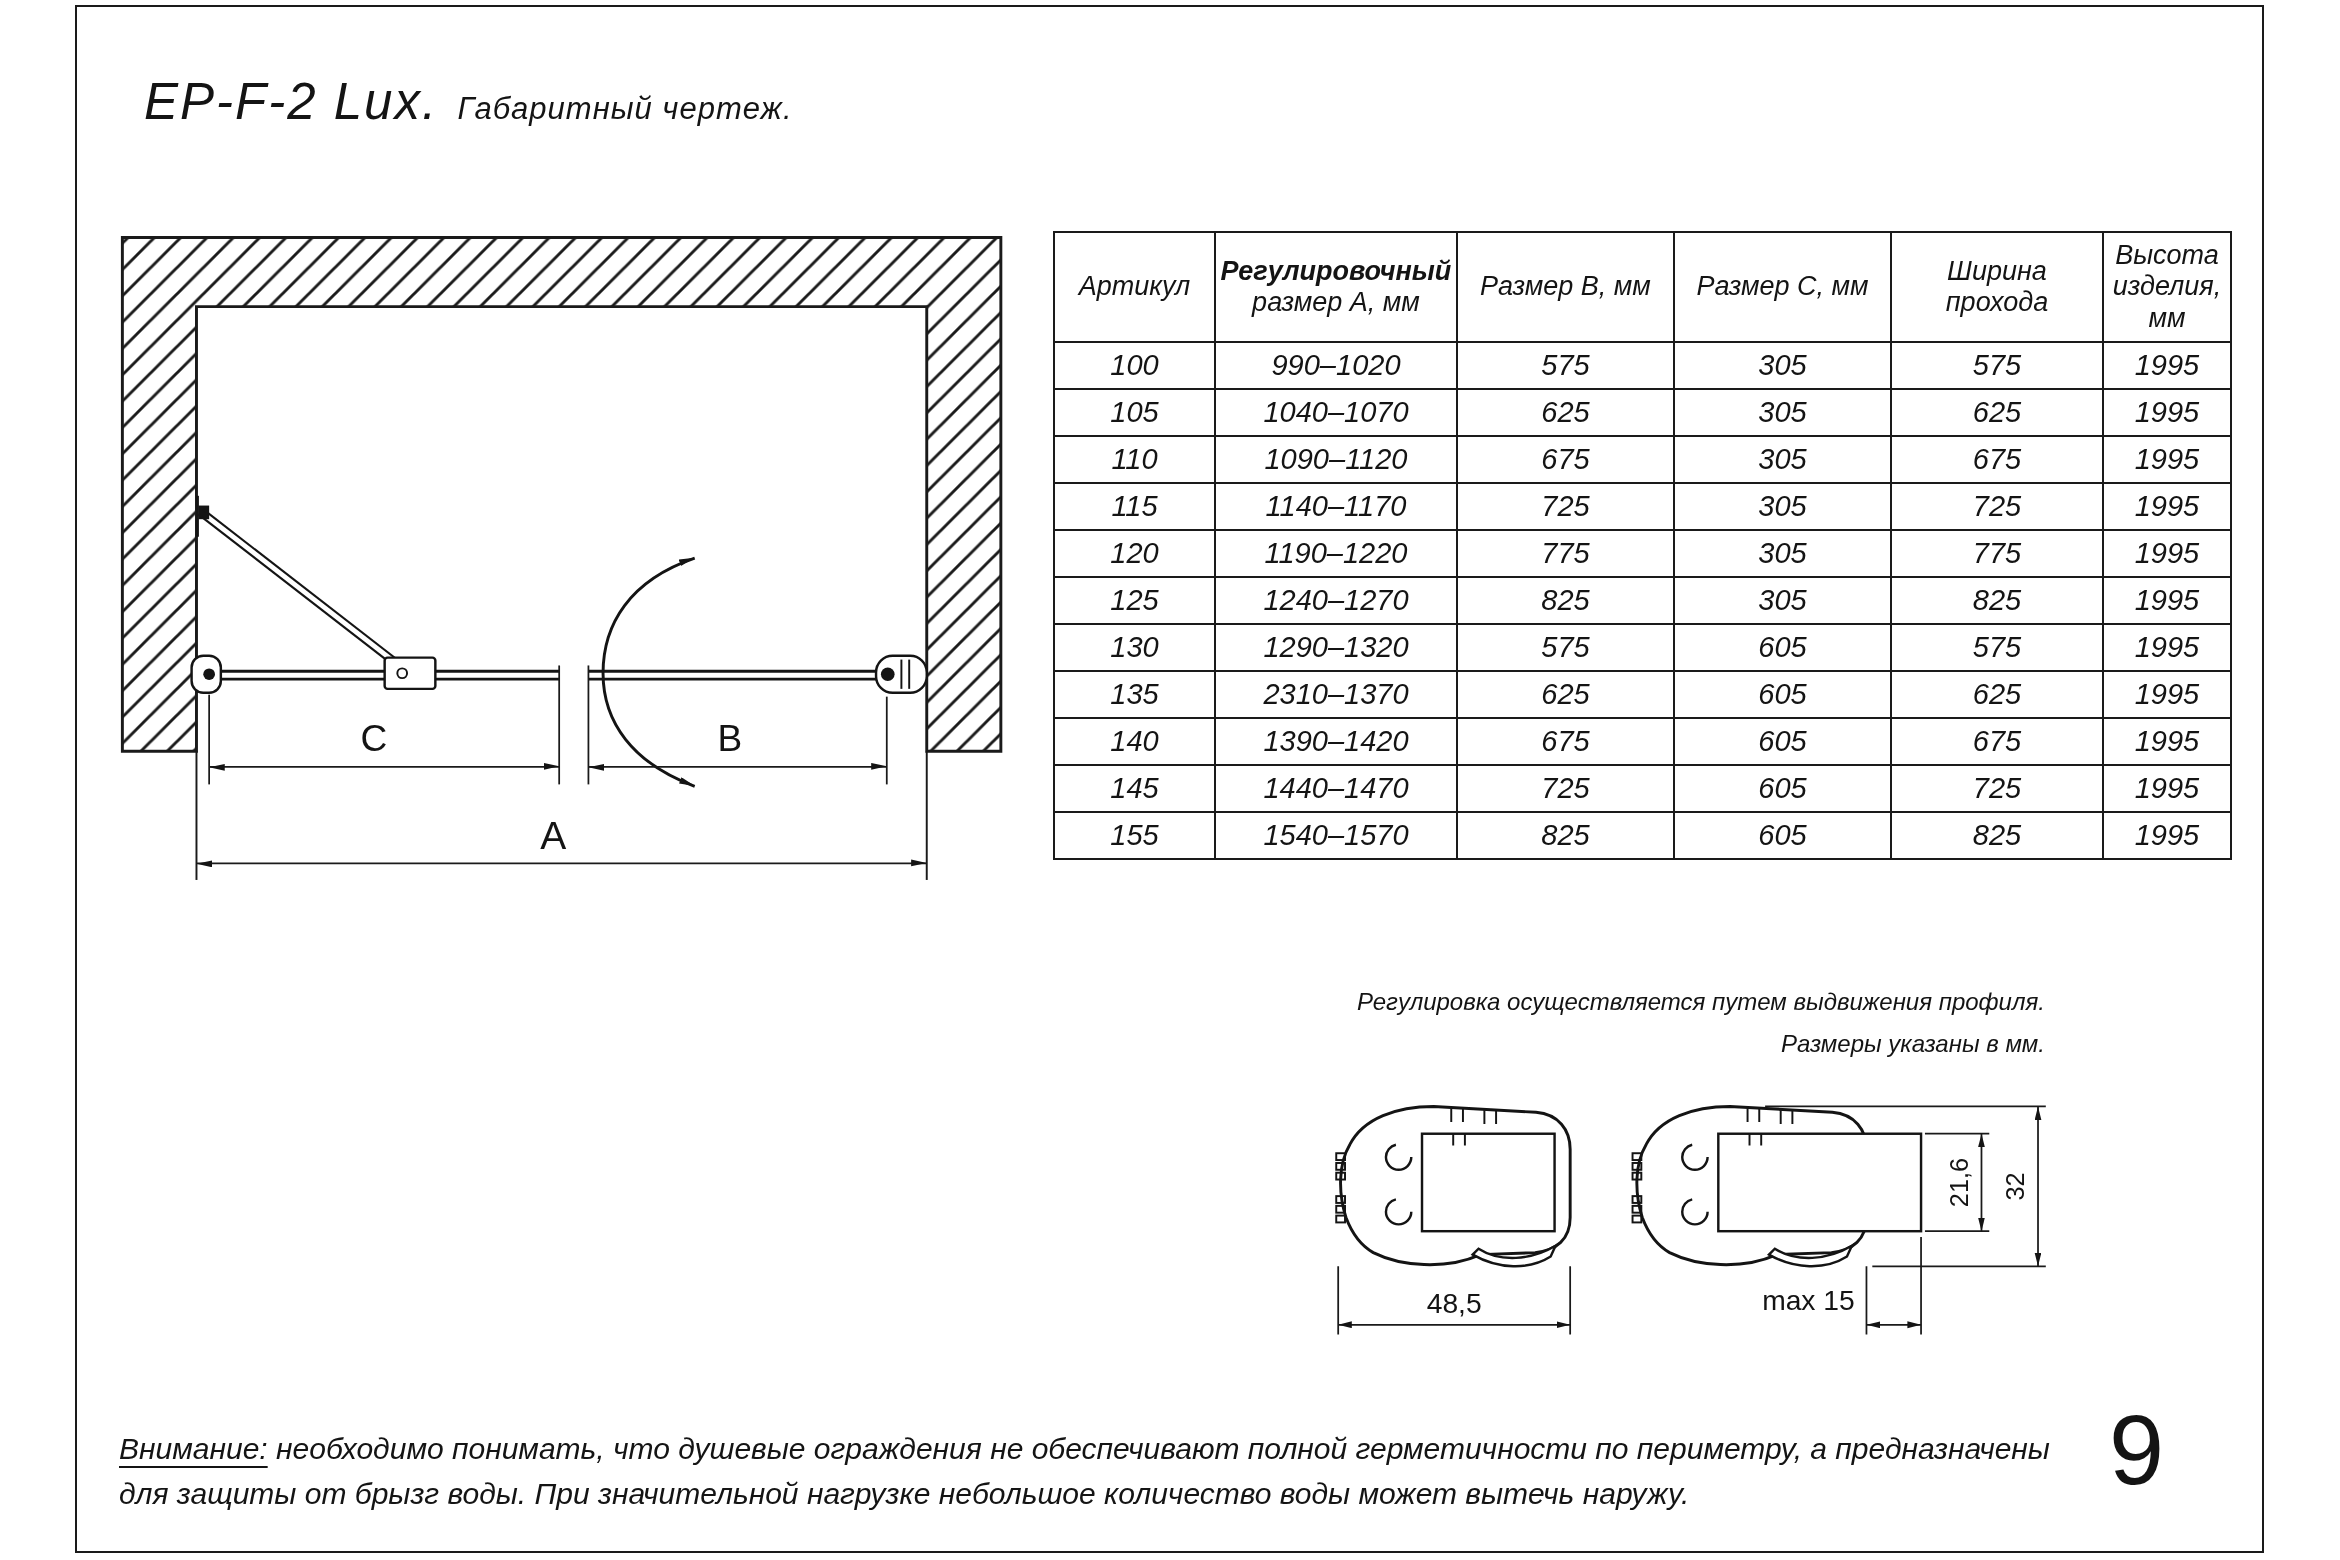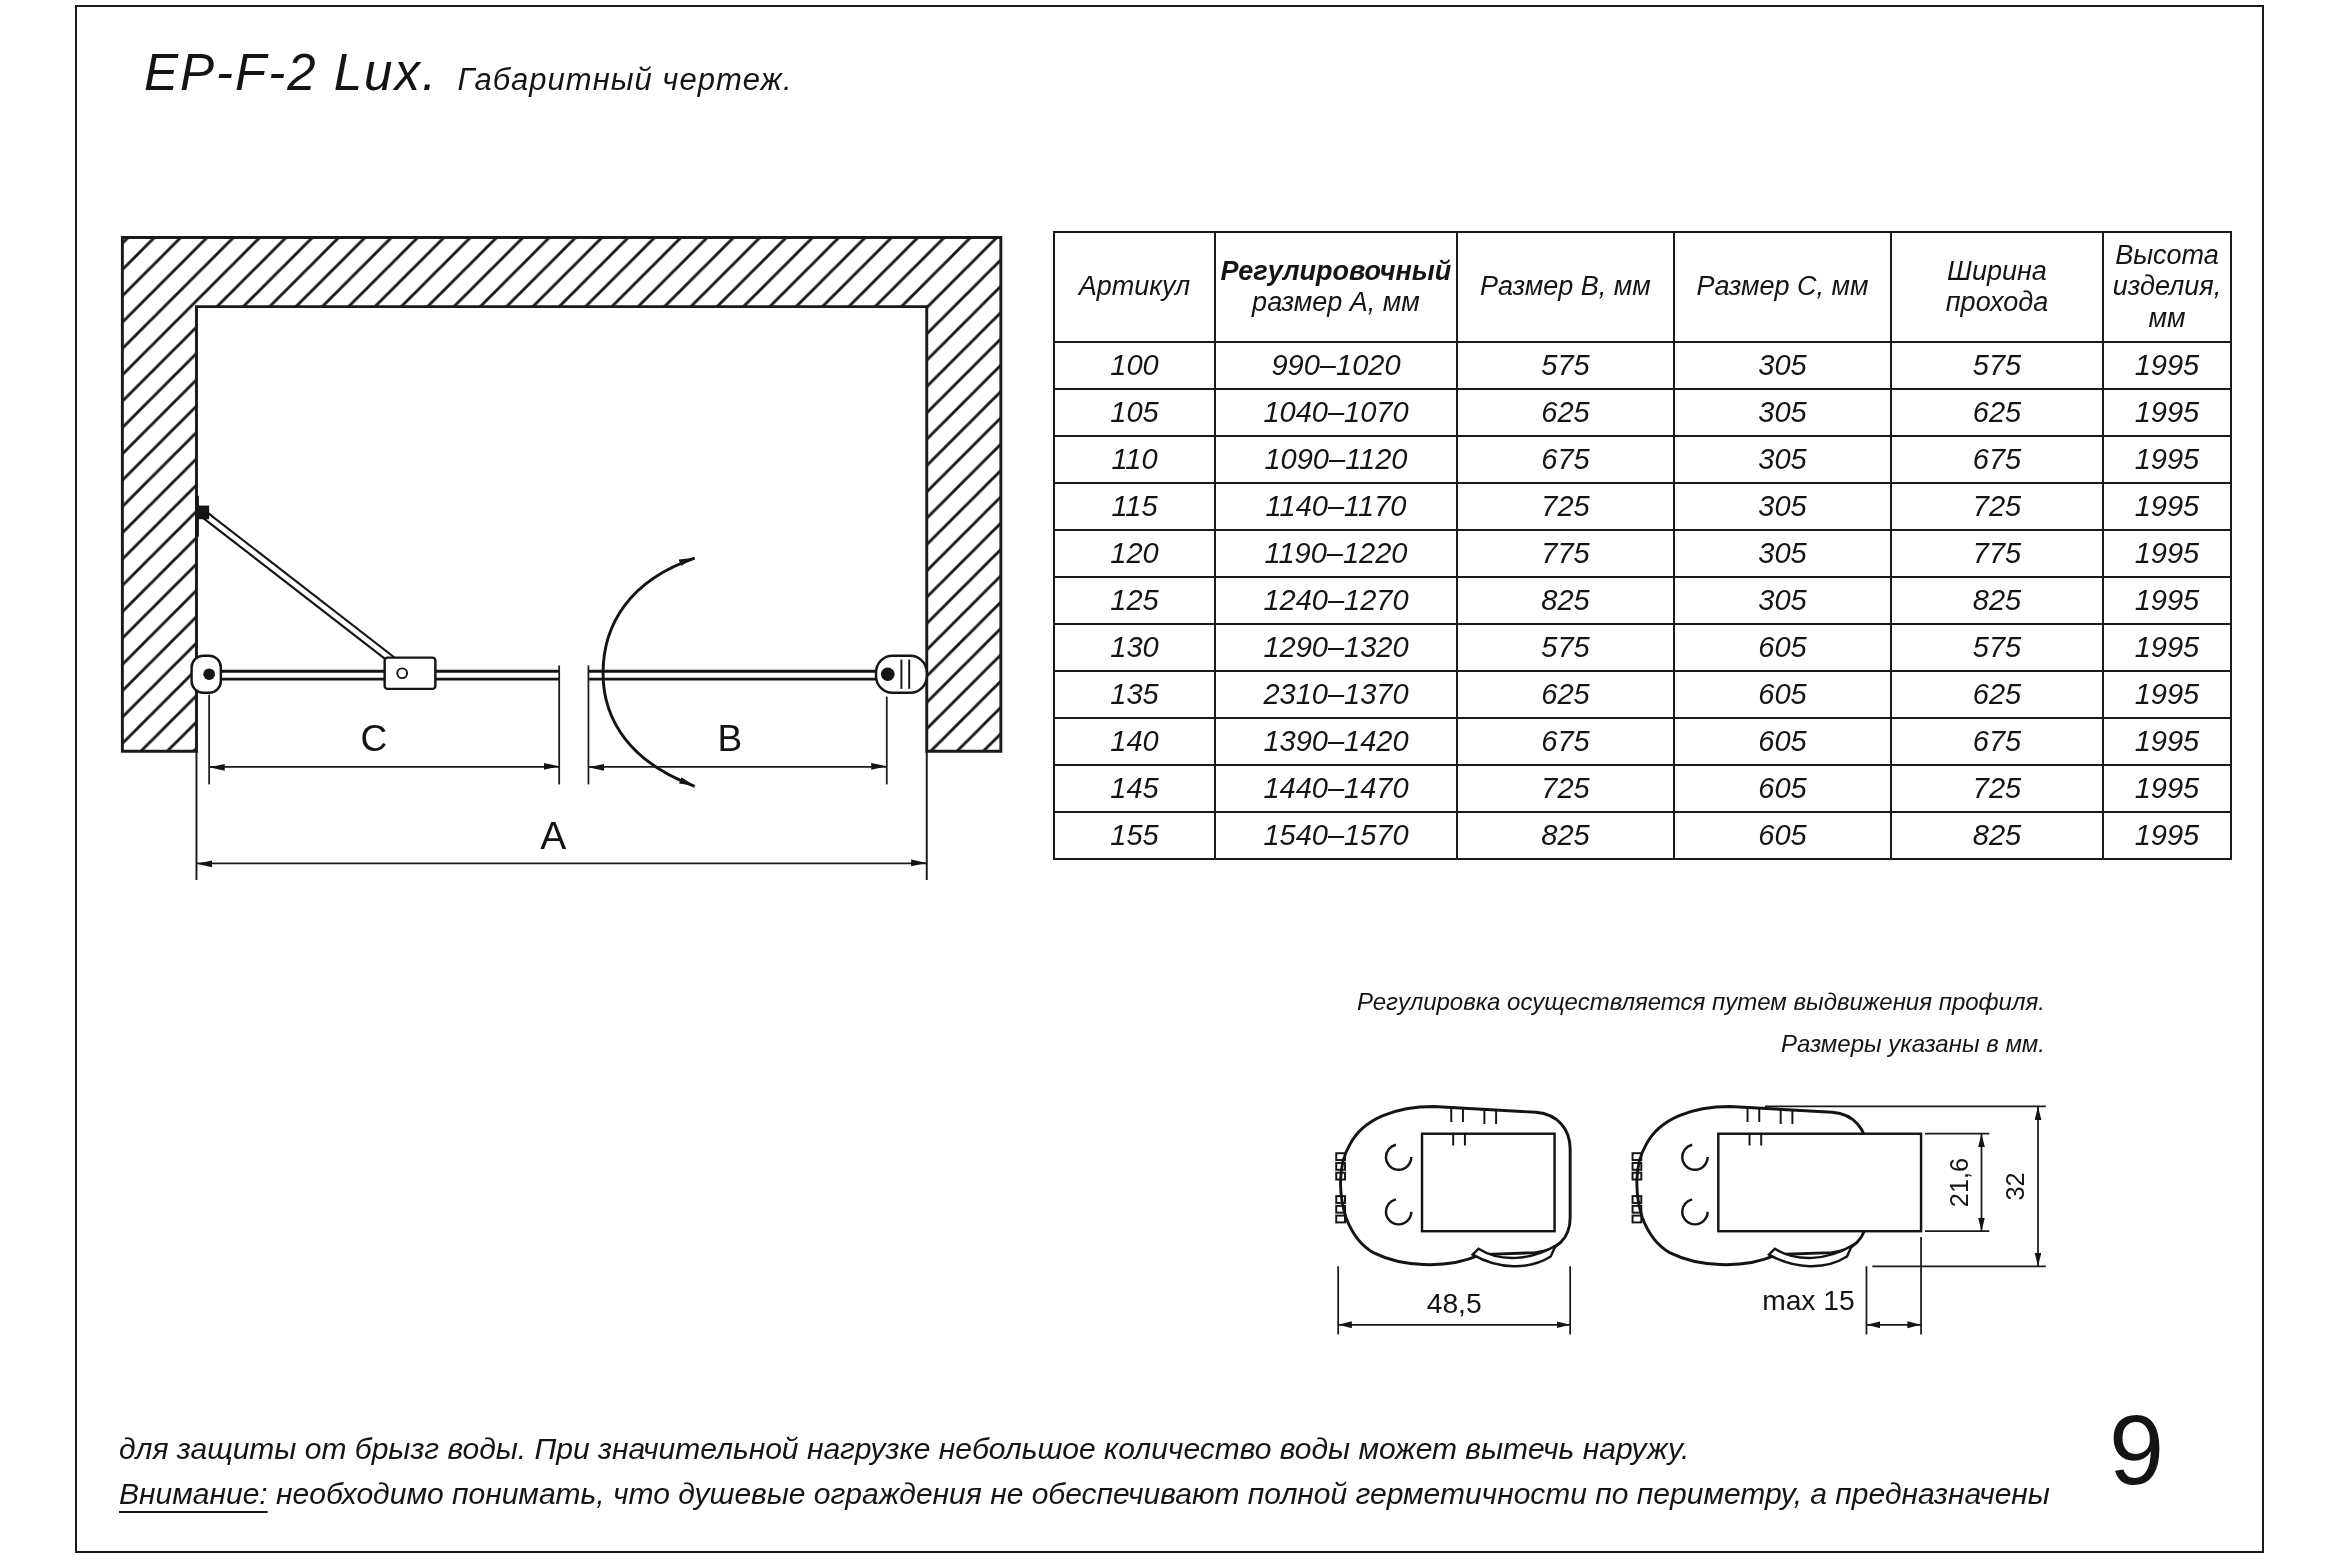--- a/index.html
+++ b/index.html
@@ -2,21 +2,21 @@
 <html><head>
 <meta charset="utf-8">
 <style>
   html,body{margin:0;padding:0;background:#ffffff;}
   .sheet{position:relative;width:2341px;height:1560px;background:#fff;
          font-family:"Liberation Sans",sans-serif;color:#141414;overflow:hidden;}
   .frame{position:absolute;left:75px;top:4.9px;width:2189px;height:1548px;
          border:2.9px solid #1a1a1a;box-sizing:border-box;}
   .title{position:absolute;left:144px;top:43px;display:flex;align-items:baseline;gap:19.5px;
          font-style:italic;white-space:nowrap;}
-  .title-main{font-size:51px;letter-spacing:2px;}
+  .title-main{font-size:51px;letter-spacing:2px;margin-top:29px;}
   .title-sub{font-size:31px;letter-spacing:1px;}
 
   
   .dims-table{position:absolute;left:1053px;top:231px;border-collapse:collapse;table-layout:fixed;
               font-style:italic;text-align:center;border:2.9px solid #1a1a1a;}
   .dims-table th,.dims-table td{border:2px solid #1a1a1a;padding:0;vertical-align:middle;}
   .dims-table th{height:108px;font-size:27px;font-weight:normal;line-height:1.15;}
   .dims-table th .hdr-line{display:block;}
   .dims-table th .hdr-bold{display:block;font-weight:bold;}
   .dims-table td{height:45px;font-size:29px;}
@@ -288,20 +288,20 @@
       <path d="M470,34 H758 M580,198 H758"></path>
       <line x1="750" y1="34" x2="750" y2="198" marker-start="url(#arrPs)" marker-end="url(#arrP)"></line>
     </g>
     <text x="151" y="246" font-size="29" text-anchor="middle">48,5</text>
     <text x="562" y="243" font-size="29" text-anchor="end">max 15</text>
     <text x="678" y="112" font-size="26" text-anchor="middle" transform="rotate(-90 678 112)">21,6</text>
     <text x="736" y="116" font-size="26" text-anchor="middle" transform="rotate(-90 736 116)">32</text>
   </svg>
 
   <div class="warning">
+    <div><span class="u">Внимание:</span><span> необходимо понимать, что душевые ограждения не обеспечивают полной герметичности по периметру, а предназначены</span></div>
     <div>для защиты от брызг воды. При значительной нагрузке небольшое количество воды может вытечь наружу.</div>
-    <div><span class="u">Внимание:</span><span> необходимо понимать, что душевые ограждения не обеспечивают полной герметичности по периметру, а предназначены</span></div>
   </div>
 
   <div class="pagenum">9</div>
 
 </div>
 
 
 </body></html>

